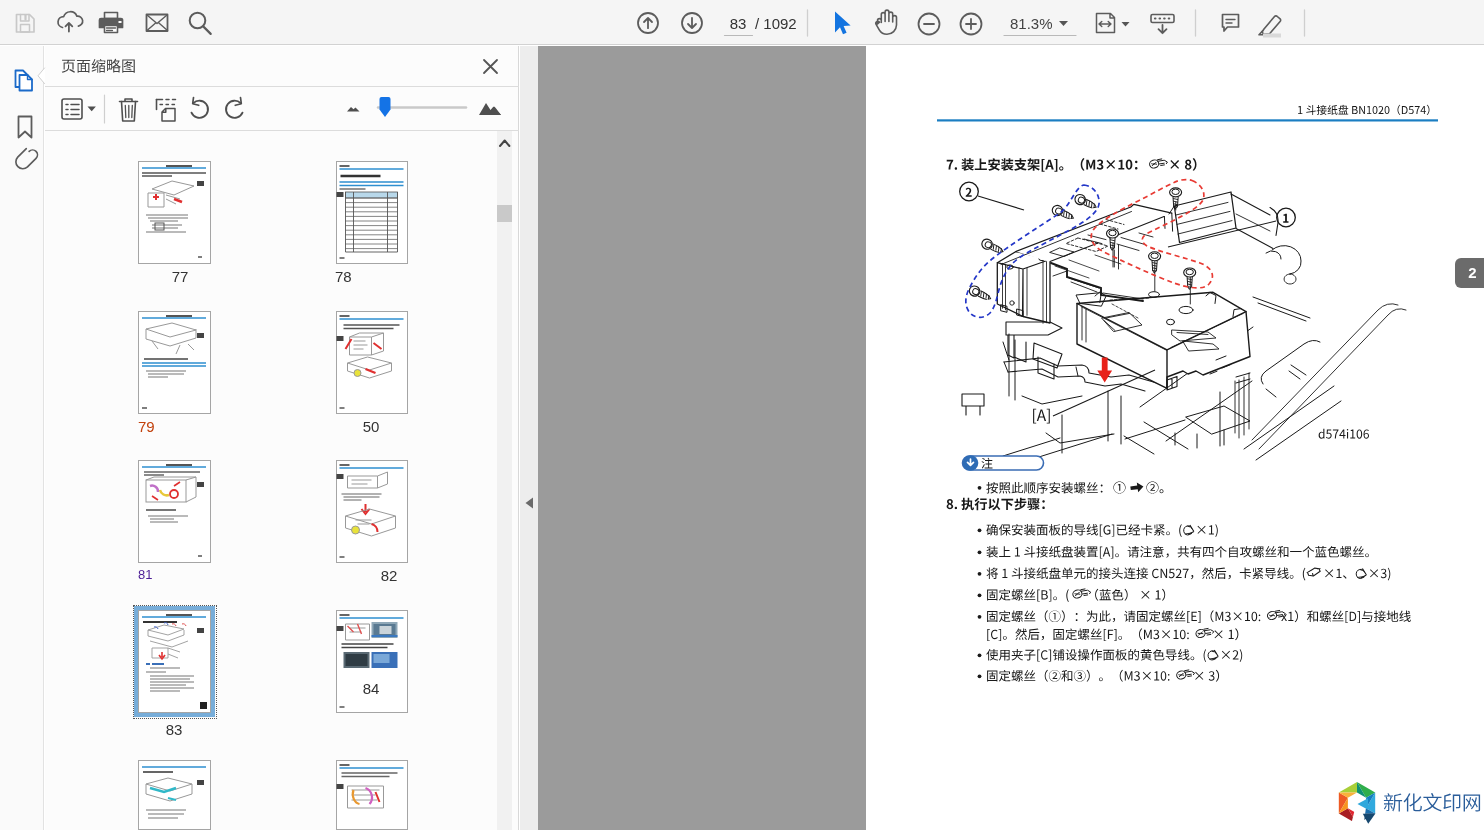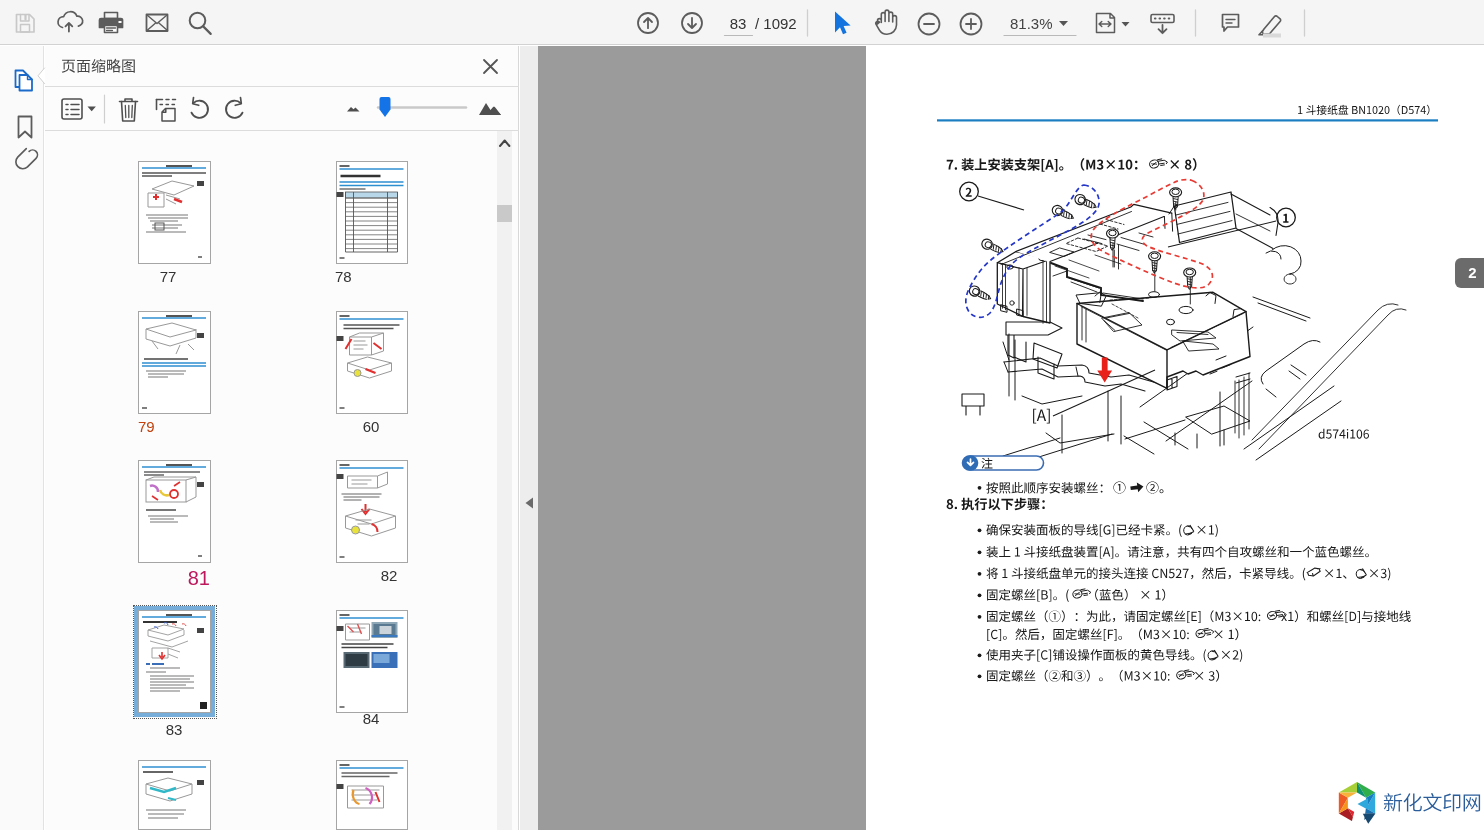--- a/index.html
+++ b/index.html
@@ -21,28 +21,28 @@
 <div class="abs" style="left:138px;top:311px;width:72.5px;height:103px;background:#fff;border:1px solid #a5a5a5"></div>
 <div class="abs" style="left:335.5px;top:311px;width:72.5px;height:103px;background:#fff;border:1px solid #a5a5a5"></div>
 <div class="abs" style="left:138px;top:460px;width:72.5px;height:103px;background:#fff;border:1px solid #a5a5a5"></div>
 <div class="abs" style="left:335.5px;top:460px;width:72.5px;height:103px;background:#fff;border:1px solid #a5a5a5"></div>
 <div class="abs" style="left:138px;top:610px;width:72.5px;height:103px;background:#fff;border:1px solid #a5a5a5"></div>
 <div class="abs" style="left:335.5px;top:610px;width:72.5px;height:103px;background:#fff;border:1px solid #a5a5a5"></div>
 <div class="abs" style="left:138px;top:760px;width:72.5px;height:70px;background:#fff;border:1px solid #a5a5a5"></div>
 <div class="abs" style="left:335.5px;top:760px;width:72.5px;height:70px;background:#fff;border:1px solid #a5a5a5"></div>
 <div class="abs" style="left:132.5px;top:604.5px;width:84px;height:114px;border:1px dotted #555"></div>
 <div class="abs" style="left:134px;top:606px;width:81px;height:111px;border:4px solid #77add9"></div>
-<div class="abs" style="left:132px;top:268px;width:72px;text-align:center;font-size:15px;color:#333">77</div>
+<div class="abs" style="left:144px;top:268px;width:72px;text-align:center;font-size:15px;color:#333">77</div>
 <div class="abs" style="left:335px;top:268px;width:72px;text-align:left;font-size:15px;color:#333">78</div>
 <div class="abs" style="left:138px;top:418px;width:72px;text-align:left;font-size:15px;color:#c2410c">79</div>
-<div class="abs" style="left:335px;top:418px;width:72px;text-align:center;font-size:15px;color:#333">60</div>
-<div class="abs" style="left:138px;top:567px;width:72px;text-align:right;font-size:20px;color:#be185d">81</div>
+<div class="abs" style="left:335px;top:418px;width:72px;text-align:center;font-size:15px;color:#333">50</div>
+<div class="abs" style="left:138px;top:567px;width:72px;text-align:left;font-size:13px;color:#4c1d95">81</div>
 <div class="abs" style="left:353px;top:567px;width:72px;text-align:center;font-size:15px;color:#333">82</div>
 <div class="abs" style="left:138px;top:721px;width:72px;text-align:center;font-size:15px;color:#333">83</div>
-<div class="abs" style="left:335px;top:710px;width:72px;text-align:center;font-size:15px;color:#333">84</div>
+<div class="abs" style="left:335px;top:680px;width:72px;text-align:center;font-size:15px;color:#333">84</div>
 <div class="abs" style="left:1455px;top:258px;width:29px;height:30px;background:#6b6b6b;border-radius:6px 0 0 6px;color:#fff;font-size:15px;font-weight:bold;text-align:center;line-height:30px;padding-left:6px">2</div>
 <svg class="abs" style="left:0;top:0" width="1484" height="830">
 <g stroke="#5c5c5c" fill="none" stroke-width="1.7" stroke-linecap="round" stroke-linejoin="round">
 <g stroke="#c8c8c8">
           <path d="M16.5,14.5 h13 l4.5,4.5 v13 h-17.5 z"></path>
           <path d="M20.5,14.5 v6.5 h8.5 v-6.5" stroke-width="1.5"></path>
           <path d="M25.5,15.5 v4" stroke-width="2.2"></path>
           <rect x="20.5" y="24.5" width="9" height="7.5" stroke-width="1.5"></rect>
         </g>
 <path d="M62.5,27.5 a5.5,5.5 0 0 1 1.2,-10.9 a7,7 0 0 1 13.2,-0.4 a5,5 0 0 1 1.5,9.9"></path>

